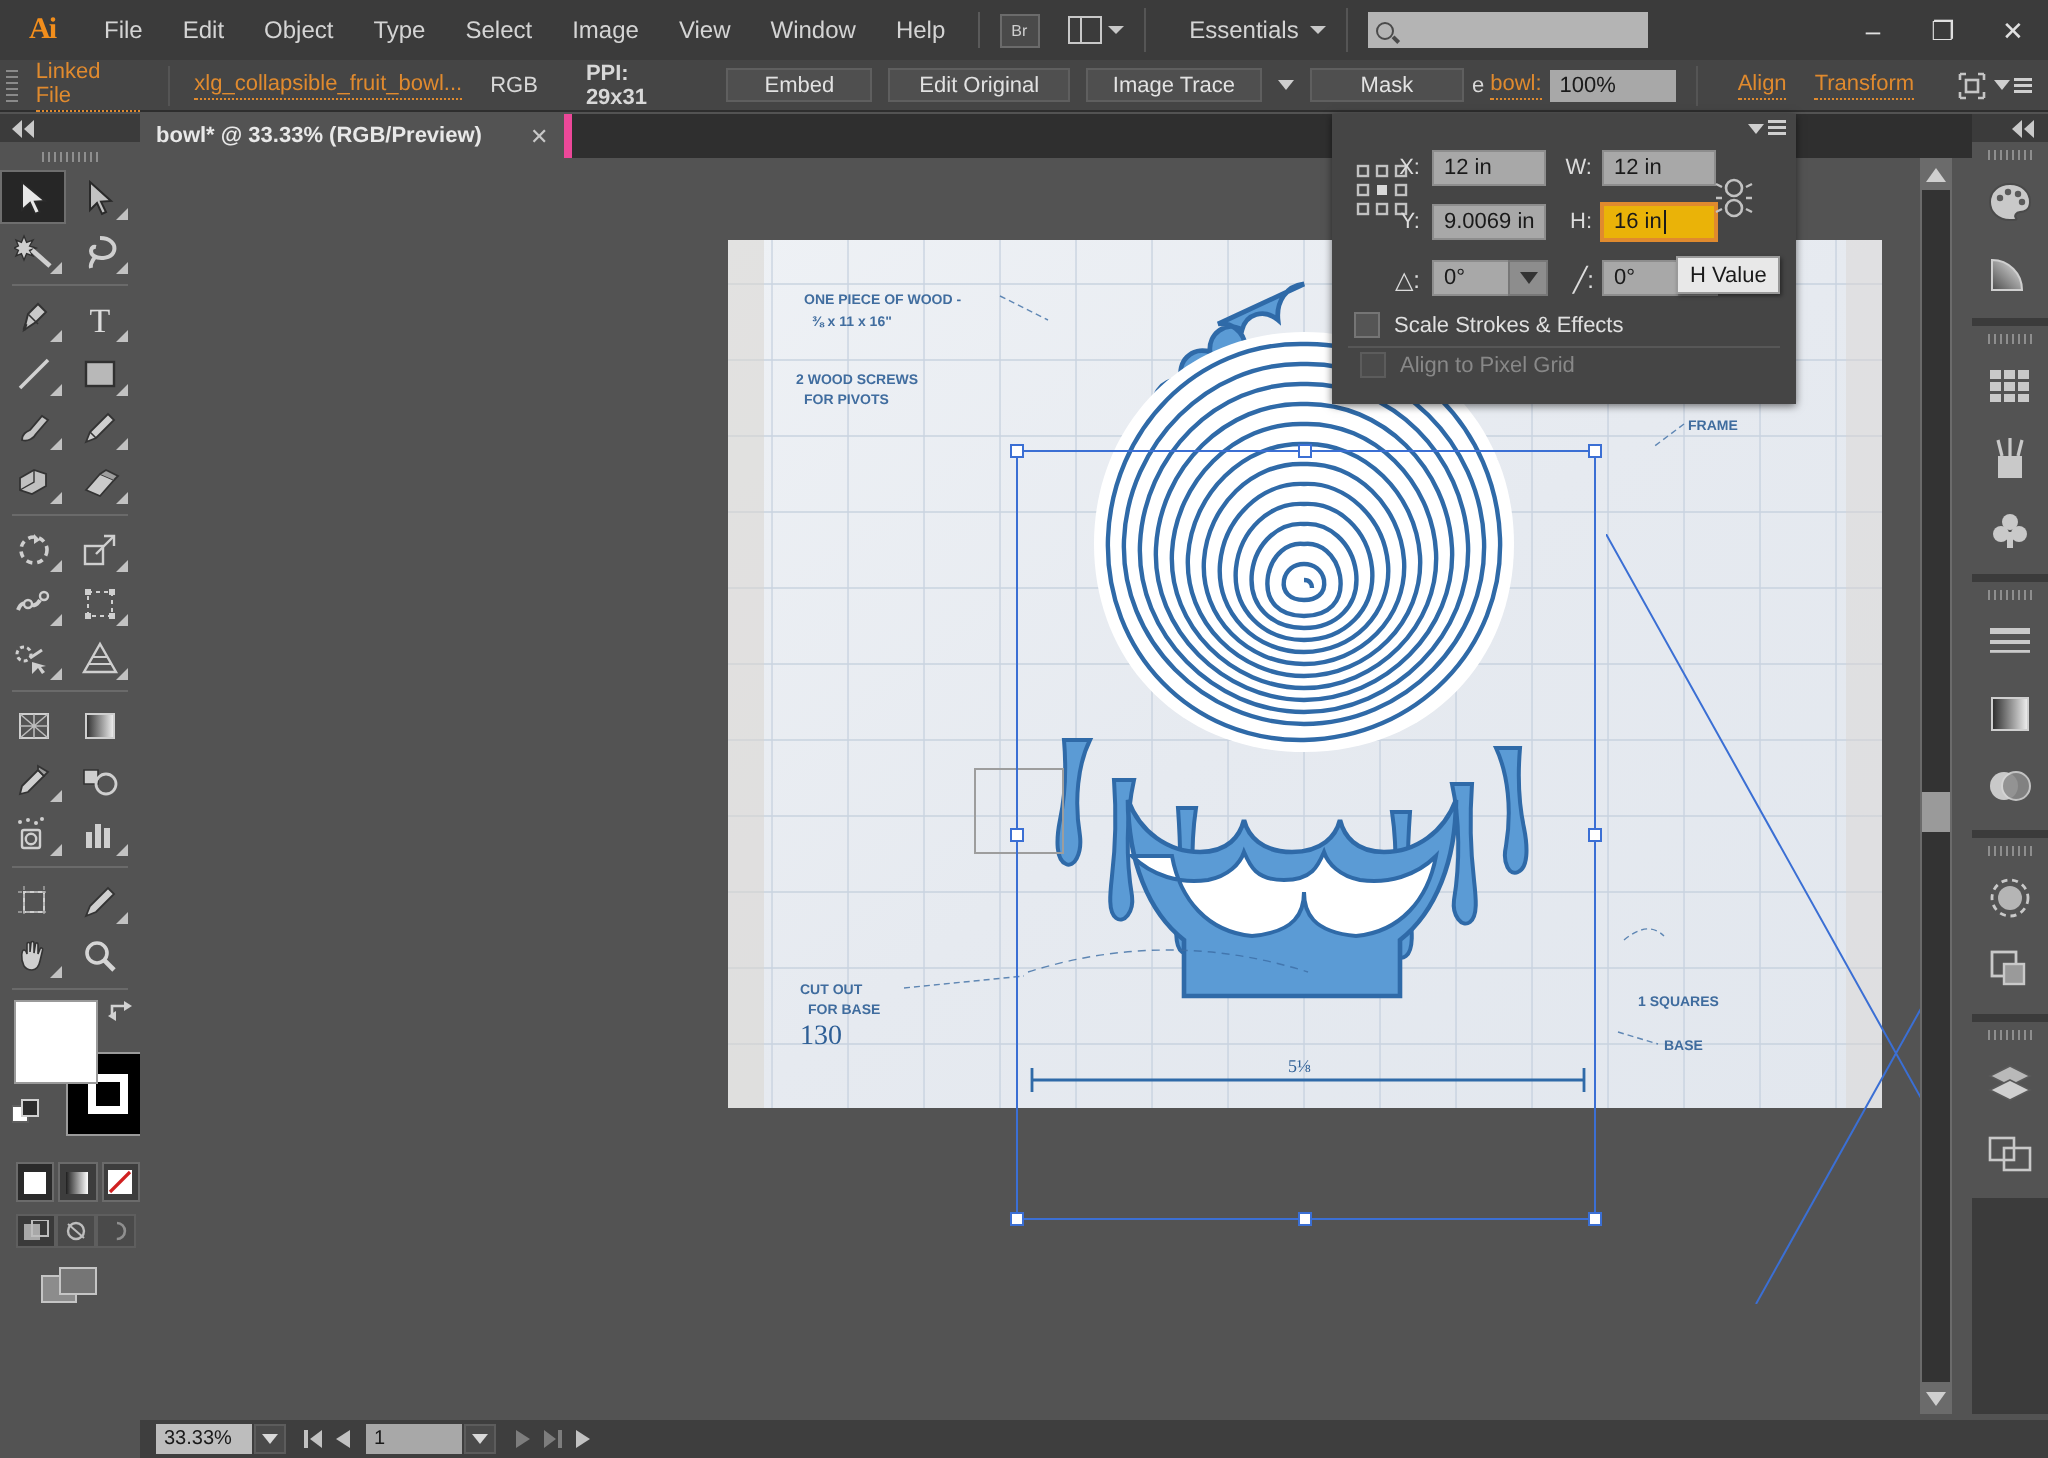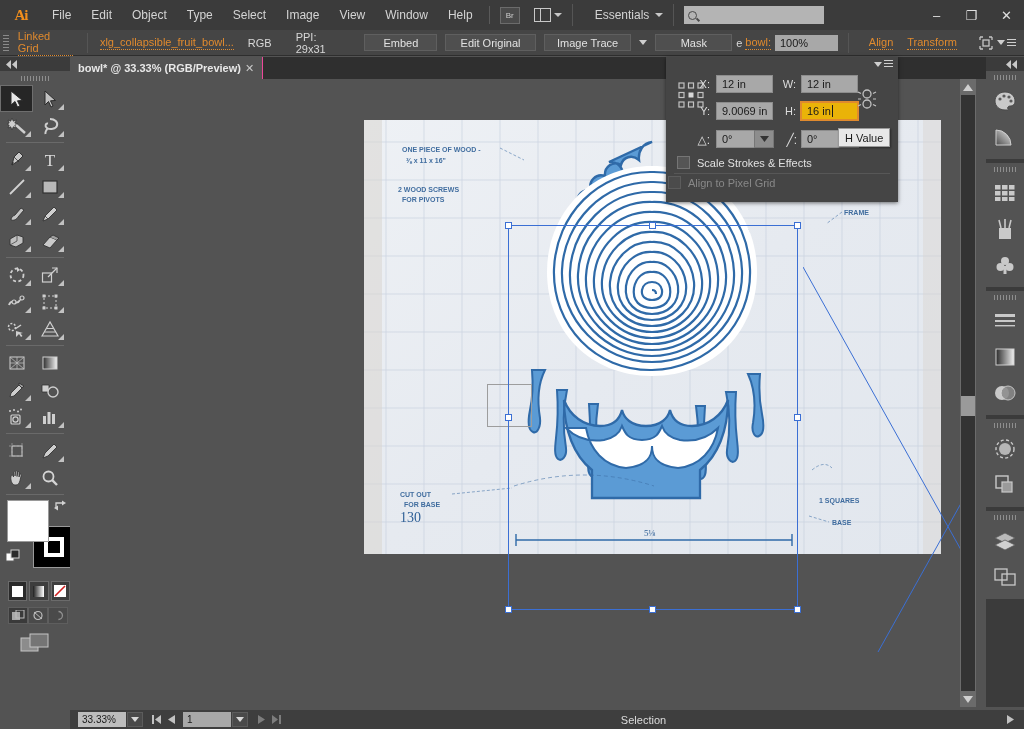--- a/index.html
+++ b/index.html
@@ -47,21 +47,21 @@
   #opacity-field { width:64px;height:16px;background:#a8a8a8;color:#1a1a1a;font-size:11px;
     display:flex;align-items:center;padding-left:5px; }
   #align-transform { display:flex; gap:14px; margin-left:14px; }
   #cb-icon-sel { margin-left:18px; width:22px;height:18px; position:relative; }
   #cb-menu { margin-left:auto; margin-right:8px; display:flex; align-items:center; gap:2px; }
 
   
   #tabbar { position:absolute; left:70px; top:57px; width:954px; height:22px;
     background:#2f2f2f; display:flex; align-items:flex-end; }
   #doc-tab { height:22px; background:#535353; display:flex; align-items:center;
-    padding:0 8px; gap:4px; border-right:1px solid #ec4899; }
+    padding:0 8px; gap:24px; border-right:4px solid #ec4899; }
   #doc-tab-title { color:#e8e8e8; font-size:11px; font-weight:bold; }
   #doc-tab-close { color:#c8c8c8; font-size:11px; }
 
   
   #toolbar { position:absolute; left:0; top:57px; width:70px; height:650px; background:#535353; }
   #tb-collapse { height:14px; display:flex; align-items:center; justify-content:flex-start;
     padding-left:5px; background:#3b3b3b; }
   #tb-grip { height:14px; display:flex; align-items:center; justify-content:center; }
   #tb-grip i { display:block;width:28px;height:5px;
     background:repeating-linear-gradient(to right,#8e8e8e 0 1px,transparent 1px 3px); }
@@ -195,25 +195,25 @@
     <div class="wbtn">–</div>
     <div class="wbtn">❐</div>
     <div class="wbtn" id="wclose">✕</div>
   </div>
 </div>
 
 <div id="controlbar">
   <div id="cb-grip">
       <i></i>
     </div>
-  <div class="cb-link" style="margin-left:6px;">Linked Grid</div>
+  <div class="cb-link" style="margin-left:6px;">Linked File</div>
   <div class="cb-sep" style="margin-left:14px;"></div>
   <div class="cb-link" style="margin-left:6px;">xlg_collapsible_fruit_bowl...</div>
   <div class="cb-text" style="margin-left:14px;">RGB</div>
-  <div class="cb-text" style="margin-left:24px;">PPI: 29x31</div>
+  <div class="cb-text" style="margin-left:24px;font-weight:bold;">PPI: 29x31</div>
   <div class="cb-btn" style="margin-left:16px;width:74px;">Embed</div>
   <div class="cb-btn" style="margin-left:8px;width:92px;">Edit Original</div>
   <div class="cb-btn" style="margin-left:8px;width:89px;">Image Trace</div>
   <div class="cb-caret"></div>
   <div class="cb-btn" style="margin-left:0;width:78px;text-align:right;">Mask</div>
   <div class="cb-text" style="margin-left:4px;">e</div>
   <div class="cb-link" style="margin-left:3px;">bowl:</div>
   <div id="opacity-field" style="margin-left:4px;">100%</div>
   <div class="cb-sep" style="margin-left:10px;"></div>
   <div id="align-transform">
@@ -726,21 +726,20 @@
     <svg width="7" height="9" viewBox="0 0 7 9">
         <path d="M0 0 L0 9 L7 4.5 Z" fill="#7d7d7d"></path>
       </svg>
     </div>
   <div class="navarrow">
     <svg width="9" height="9" viewBox="0 0 9 9">
         <path d="M0 0 L0 9 L6 4.5 Z" fill="#7d7d7d"></path>
         <rect x="7" y="0" width="2" height="9" fill="#7d7d7d"></rect>
       </svg>
     </div>
-  <div id="status-text">Selection</div>
   <div class="navarrow" style="margin-right:6px;">
     <svg width="7" height="9" viewBox="0 0 7 9">
         <path d="M0 0 L0 9 L7 4.5 Z" fill="#c2c2c2"></path>
       </svg>
     </div>
 </div>
 
 <div id="rightdock">
   <div id="rd-collapse">
     <svg width="14" height="9" viewBox="0 0 14 9">
@@ -953,19 +952,19 @@
       </g>
     </svg>
   </div>
 
   <div id="xf-hr"></div>
 
   <div class="xf-check" style="left:11px;top:99px;">
     <span class="cbox"></span>
     <span class="xf-ctext">Scale Strokes &amp; Effects</span>
   </div>
-  <div class="xf-check" style="left:2px;top:119px;">
+  <div class="xf-check" style="left:14px;top:119px;">
     <span class="cbox dim"></span>
     <span class="xf-ctext dim">Align to Pixel Grid</span>
   </div>
 </div>
 
 <div id="tooltip">H Value</div>
 
 </body></html>

